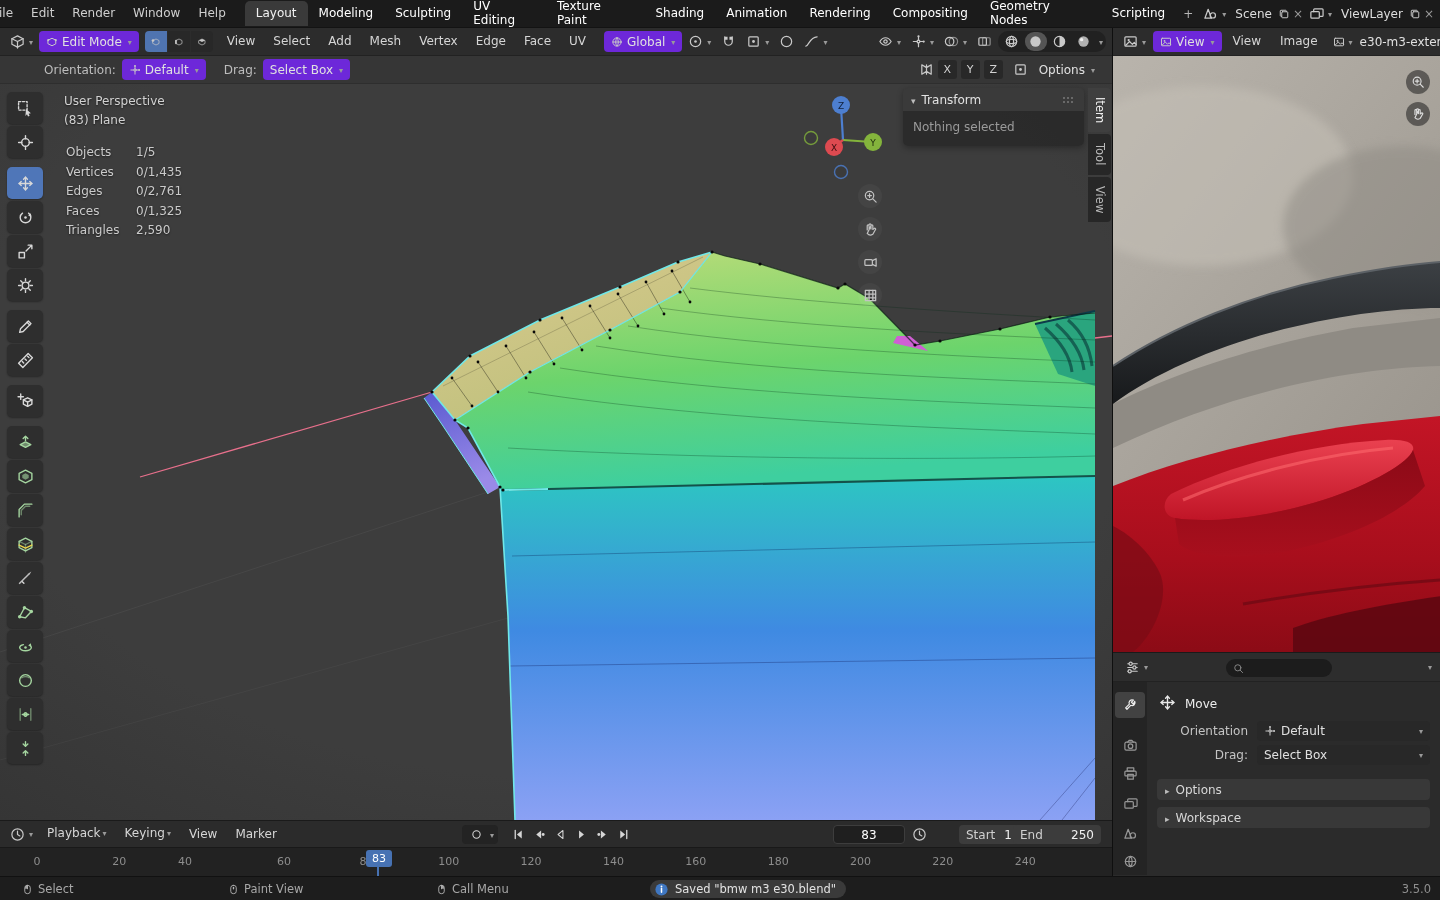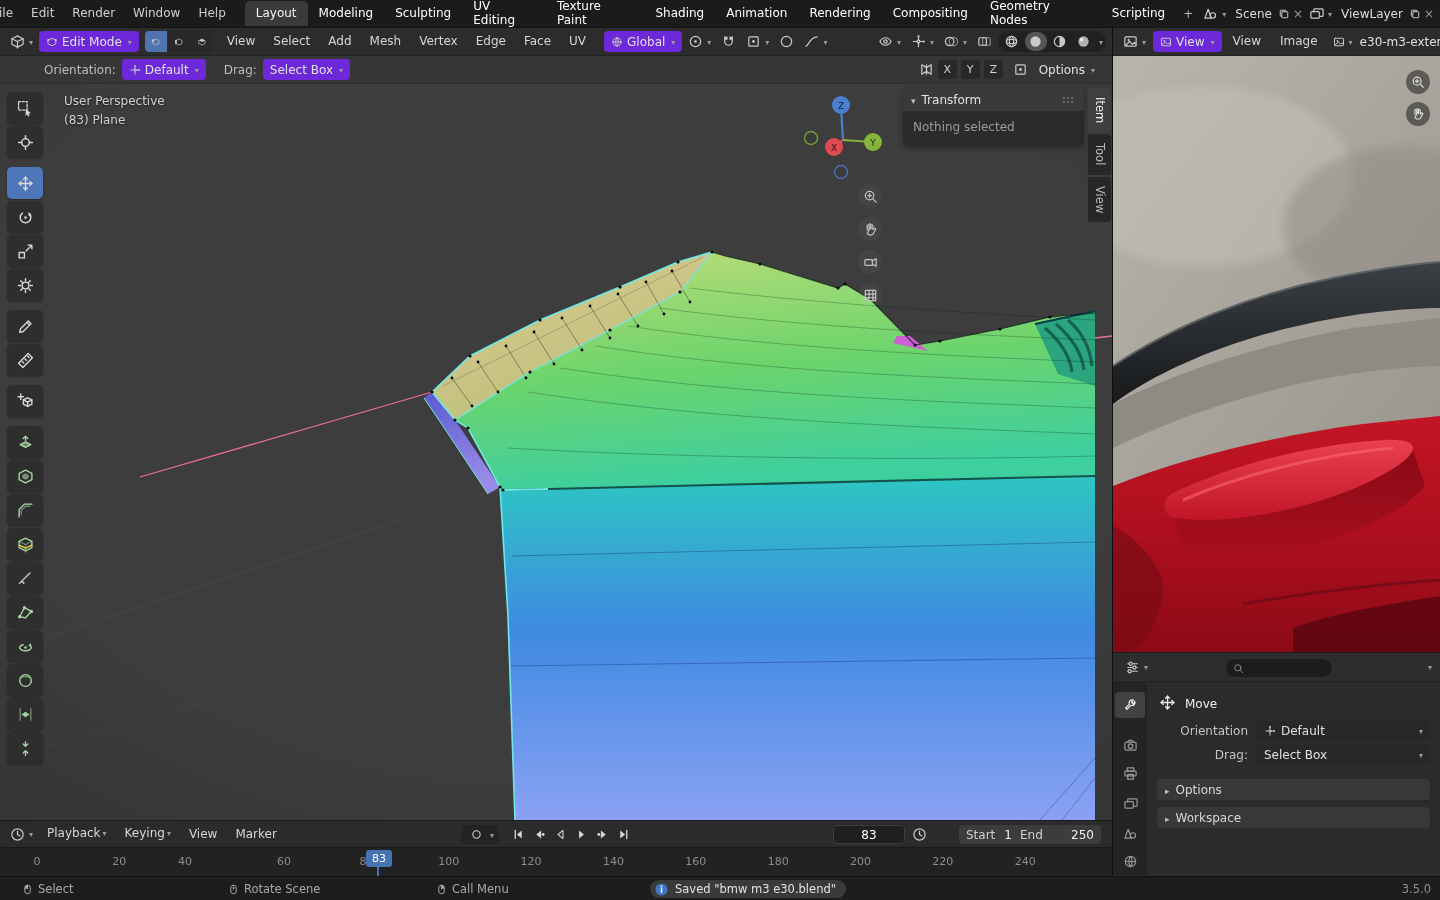--- a/index.html
+++ b/index.html
@@ -746,20 +746,32 @@
             <path d="M8 1.5V6M8 14.5V10M8 6L5.8 3.8M8 6l2.2-2.2M8 10l-2.2 2.2M8 10l2.2 2.2"></path>
           </g>
         </svg>
       </div>
     </div>
 
   <div class="vp-overlay">
     <div>User Perspective</div>
     <div>(83) Plane</div>
   </div>
+  <div class="vp-stats">
+    <span>Objects</span>
+      <span>1/5</span>
+    <span>Vertices</span>
+      <span>0/1,435</span>
+    <span>Edges</span>
+      <span>0/2,761</span>
+    <span>Faces</span>
+      <span>0/1,325</span>
+    <span>Triangles</span>
+      <span>2,590</span>
+  </div>
 
   <svg class="gizmo" width="100" height="100" viewBox="0 0 100 100">
     <g stroke-width="2.2" fill="none">
       <path d="M48 52 L46 19" stroke="#4d7fd0"></path>
       <path d="M48 52 L77 54" stroke="#84b43c"></path>
       <path d="M48 52 L40 58" stroke="#dd4a50"></path>
     </g>
     <circle cx="16" cy="50" r="6.5" fill="#3b3b3b" stroke="#84b43c" stroke-width="1.4" opacity=".8"></circle>
     <circle cx="46" cy="84" r="6.5" fill="#3b3b3b" stroke="#4d7fd0" stroke-width="1.4" opacity=".8"></circle>
     <circle cx="46" cy="17" r="9" fill="#4d7fd0"></circle>
@@ -981,21 +993,21 @@
     </span>
   <span class="hint" style="left:228px">
       <span class="i">
         <svg viewBox="0 0 16 16">
           <g fill="none" stroke="currentColor" stroke-width="1.3" stroke-linecap="round" stroke-linejoin="round">
             <rect x="4" y="2" width="8" height="12" rx="3.5"></rect>
             <rect x="7" y="4" width="2" height="4" rx="1" fill="currentColor" stroke="none"></rect>
           </g>
         </svg>
       </span>
-      <span>Rotate Scene</span>
+      <span>Paint View</span>
     </span>
   <span class="hint" style="left:436px">
       <span class="i">
         <svg viewBox="0 0 16 16">
           <g fill="none" stroke="currentColor" stroke-width="1.3" stroke-linecap="round" stroke-linejoin="round">
             <rect x="4" y="2" width="8" height="12" rx="3.5"></rect>
             <path d="M8 2v5"></path>
             <path d="M11.5 4A3.5 3.5 0 0 0 8 2v5h3.5z" fill="currentColor" stroke="none" opacity=".9"></path>
           </g>
         </svg>

